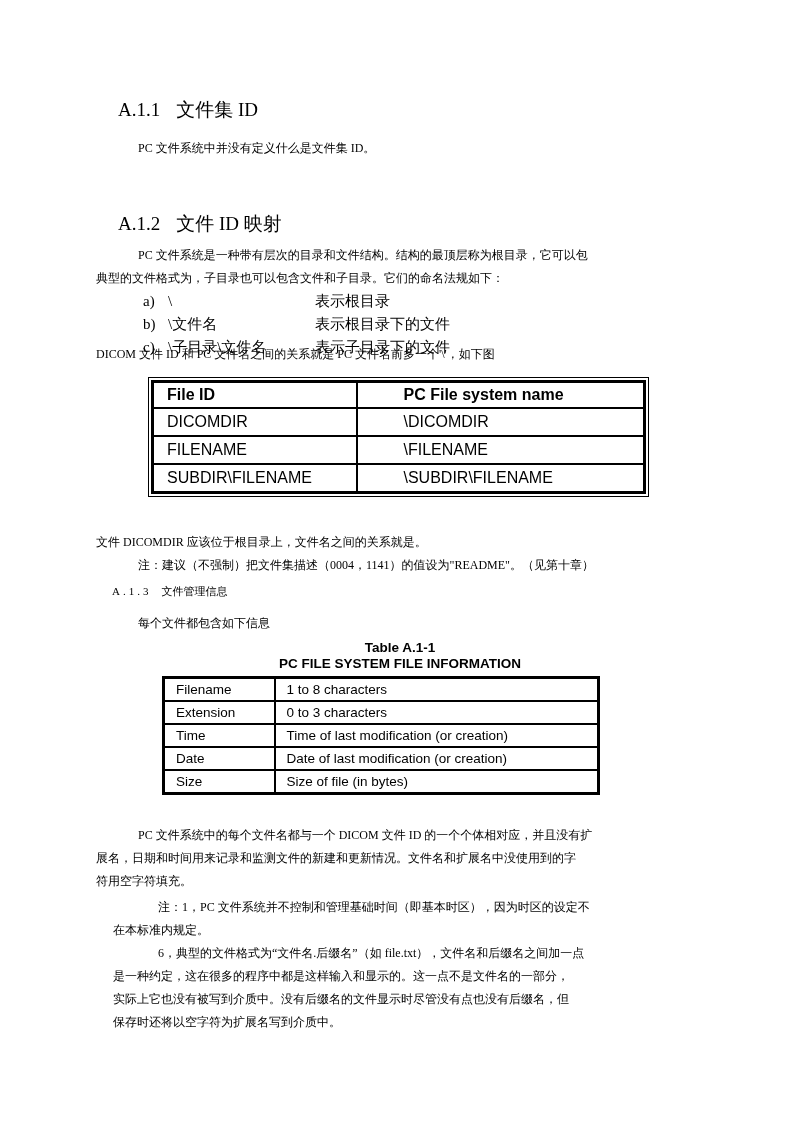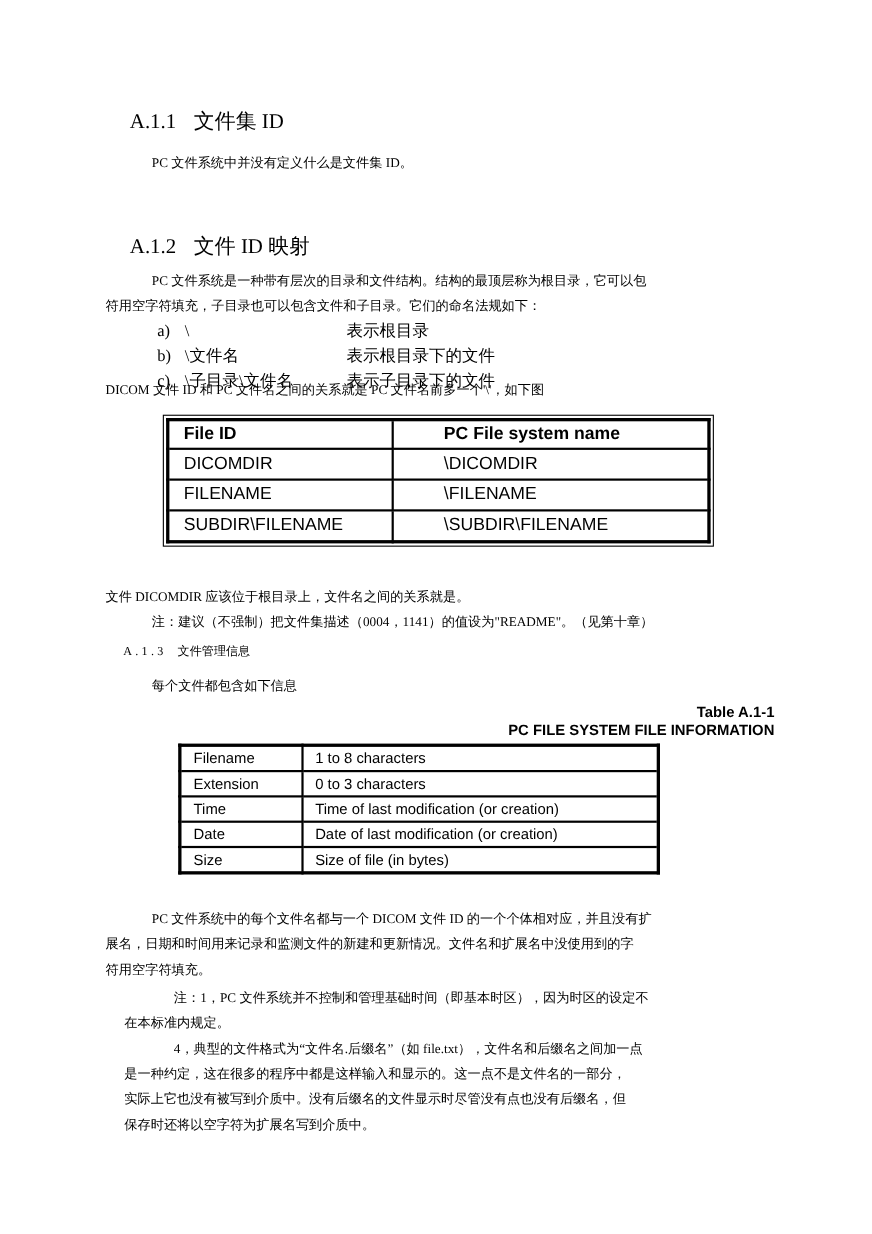--- a/index.html
+++ b/index.html
@@ -75,21 +75,21 @@
     font-weight:normal;
     padding:0;
   }
   .t1 th { font-weight:bold; height:24px; }
   .t1 .c1 { padding-left:13px; }
   .t1 .c2 { padding-left:46px; }
 
   
   .t2title {
     position:absolute; left:96px; top:640px; width:608px;
-    text-align:right;
+    text-align:center;
     font-family:"Liberation Sans", sans-serif;
     font-weight:bold;
     font-size:13.5px;
     line-height:16px;
   }
   .t2 {
     position:absolute; left:162px; top:676px;
     width:435px;
     font-family:"Liberation Sans", sans-serif;
     font-size:13.5px;
@@ -109,21 +109,21 @@
 
   <div class="heading" style="top:97px;">
     <span class="num">A.1.1</span><span>文件集 ID</span>
   </div>
   <div class="para indent" style="top:137px;">PC 文件系统中并没有定义什么是文件集 ID。</div>
 
   <div class="heading" style="top:211px;">
     <span class="num">A.1.2</span><span>文件 ID 映射</span>
   </div>
   <div class="para indent" style="top:244px;">PC 文件系统是一种带有层次的目录和文件结构。结构的最顶层称为根目录，它可以包
-符用空字符填充，子目录也可以包含文件和子目录。它们的命名法规如下：</div>
+典型的文件格式为，子目录也可以包含文件和子目录。它们的命名法规如下：</div>
 
   <div class="rules-list">
     <div class="rule-row">
       <span class="rule-marker">a)</span>
       <span class="rule-term">\</span>
       <span class="rule-desc">表示根目录</span>
     </div>
     <div class="rule-row">
       <span class="rule-marker">b)</span>
       <span class="rule-term">\文件名</span>
@@ -205,18 +205,18 @@
       <td>Size of file (in bytes)</td>
     </tr>
   </tbody>
     </table>
 
   <div class="para indent" style="top:824px;">PC 文件系统中的每个文件名都与一个 DICOM 文件 ID 的一个个体相对应，并且没有扩
 展名，日期和时间用来记录和监测文件的新建和更新情况。文件名和扩展名中没使用到的字
 符用空字符填充。</div>
   <div class="para note-block" style="top:896px;">注：1，PC 文件系统并不控制和管理基础时间（即基本时区），因为时区的设定不
 在本标准内规定。</div>
-  <div class="para note-block" style="top:942px;">4，典型的文件格式为“文件名.后缀名”（如 file.txt），文件名和后缀名之间加一点
+  <div class="para note-block" style="top:942px;">6，典型的文件格式为“文件名.后缀名”（如 file.txt），文件名和后缀名之间加一点
 是一种约定，这在很多的程序中都是这样输入和显示的。这一点不是文件名的一部分，
 实际上它也没有被写到介质中。没有后缀名的文件显示时尽管没有点也没有后缀名，但
 保存时还将以空字符为扩展名写到介质中。</div>
 
 </div>
 
 </body></html>

